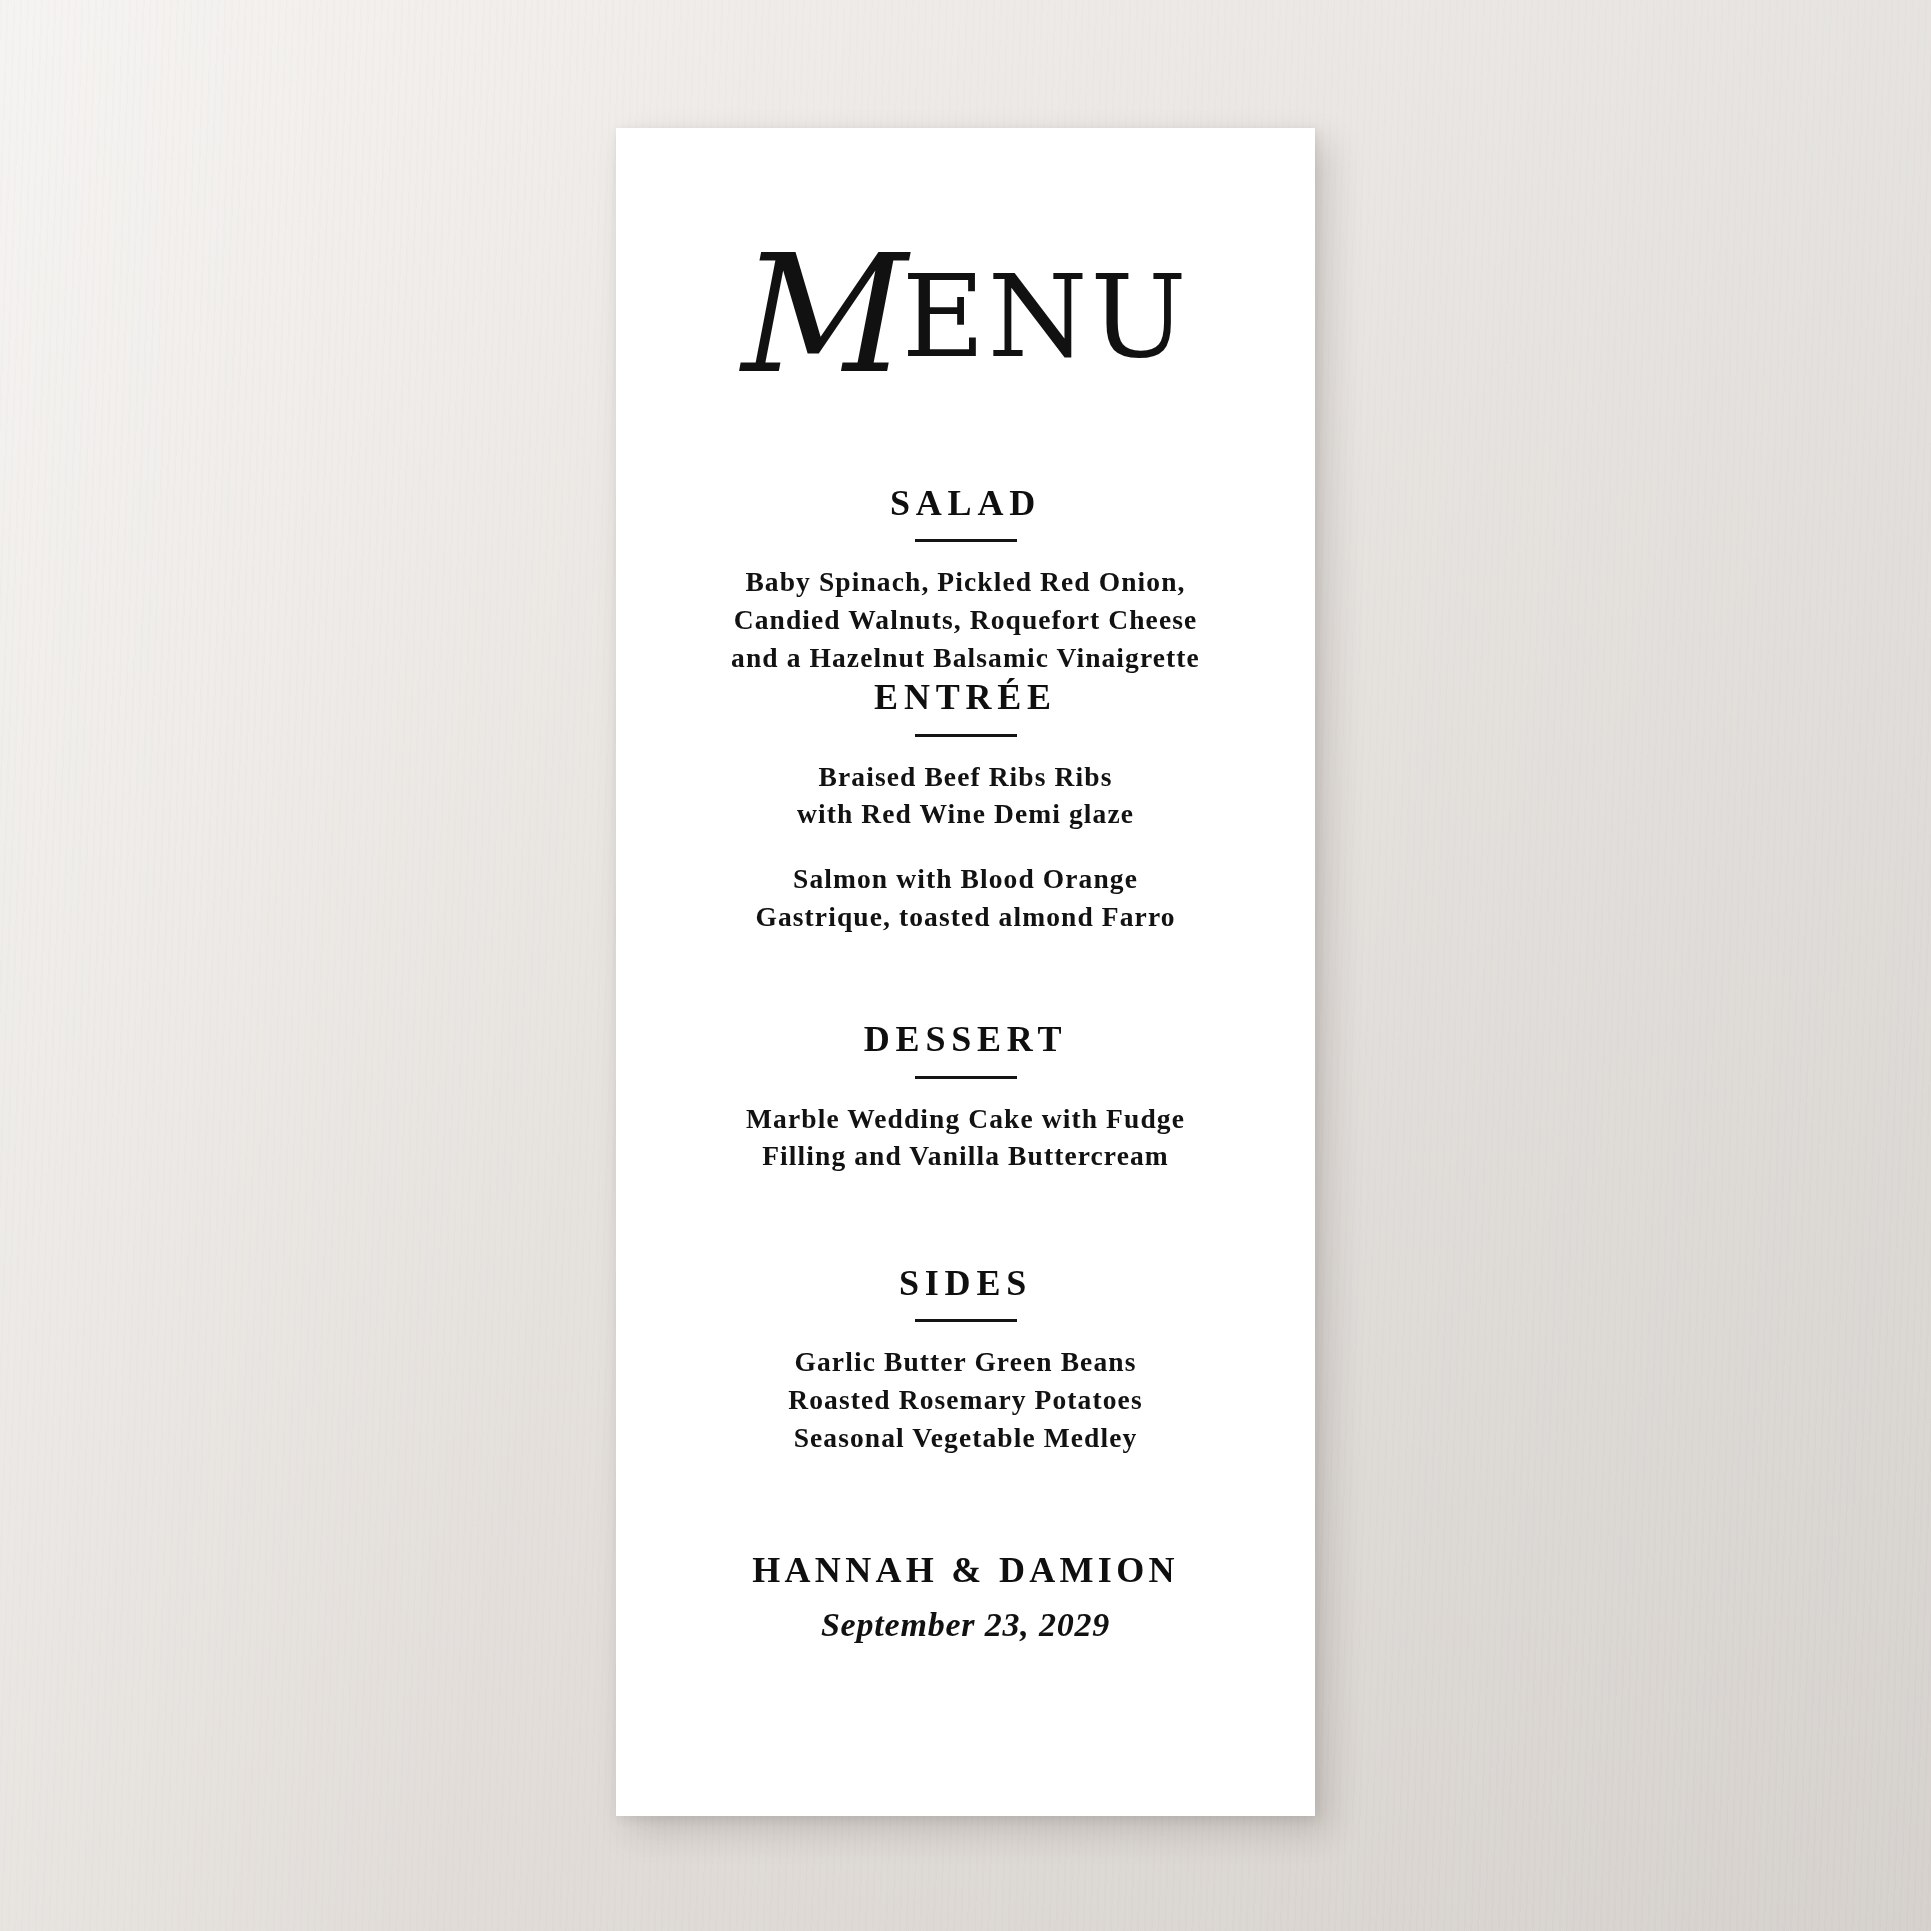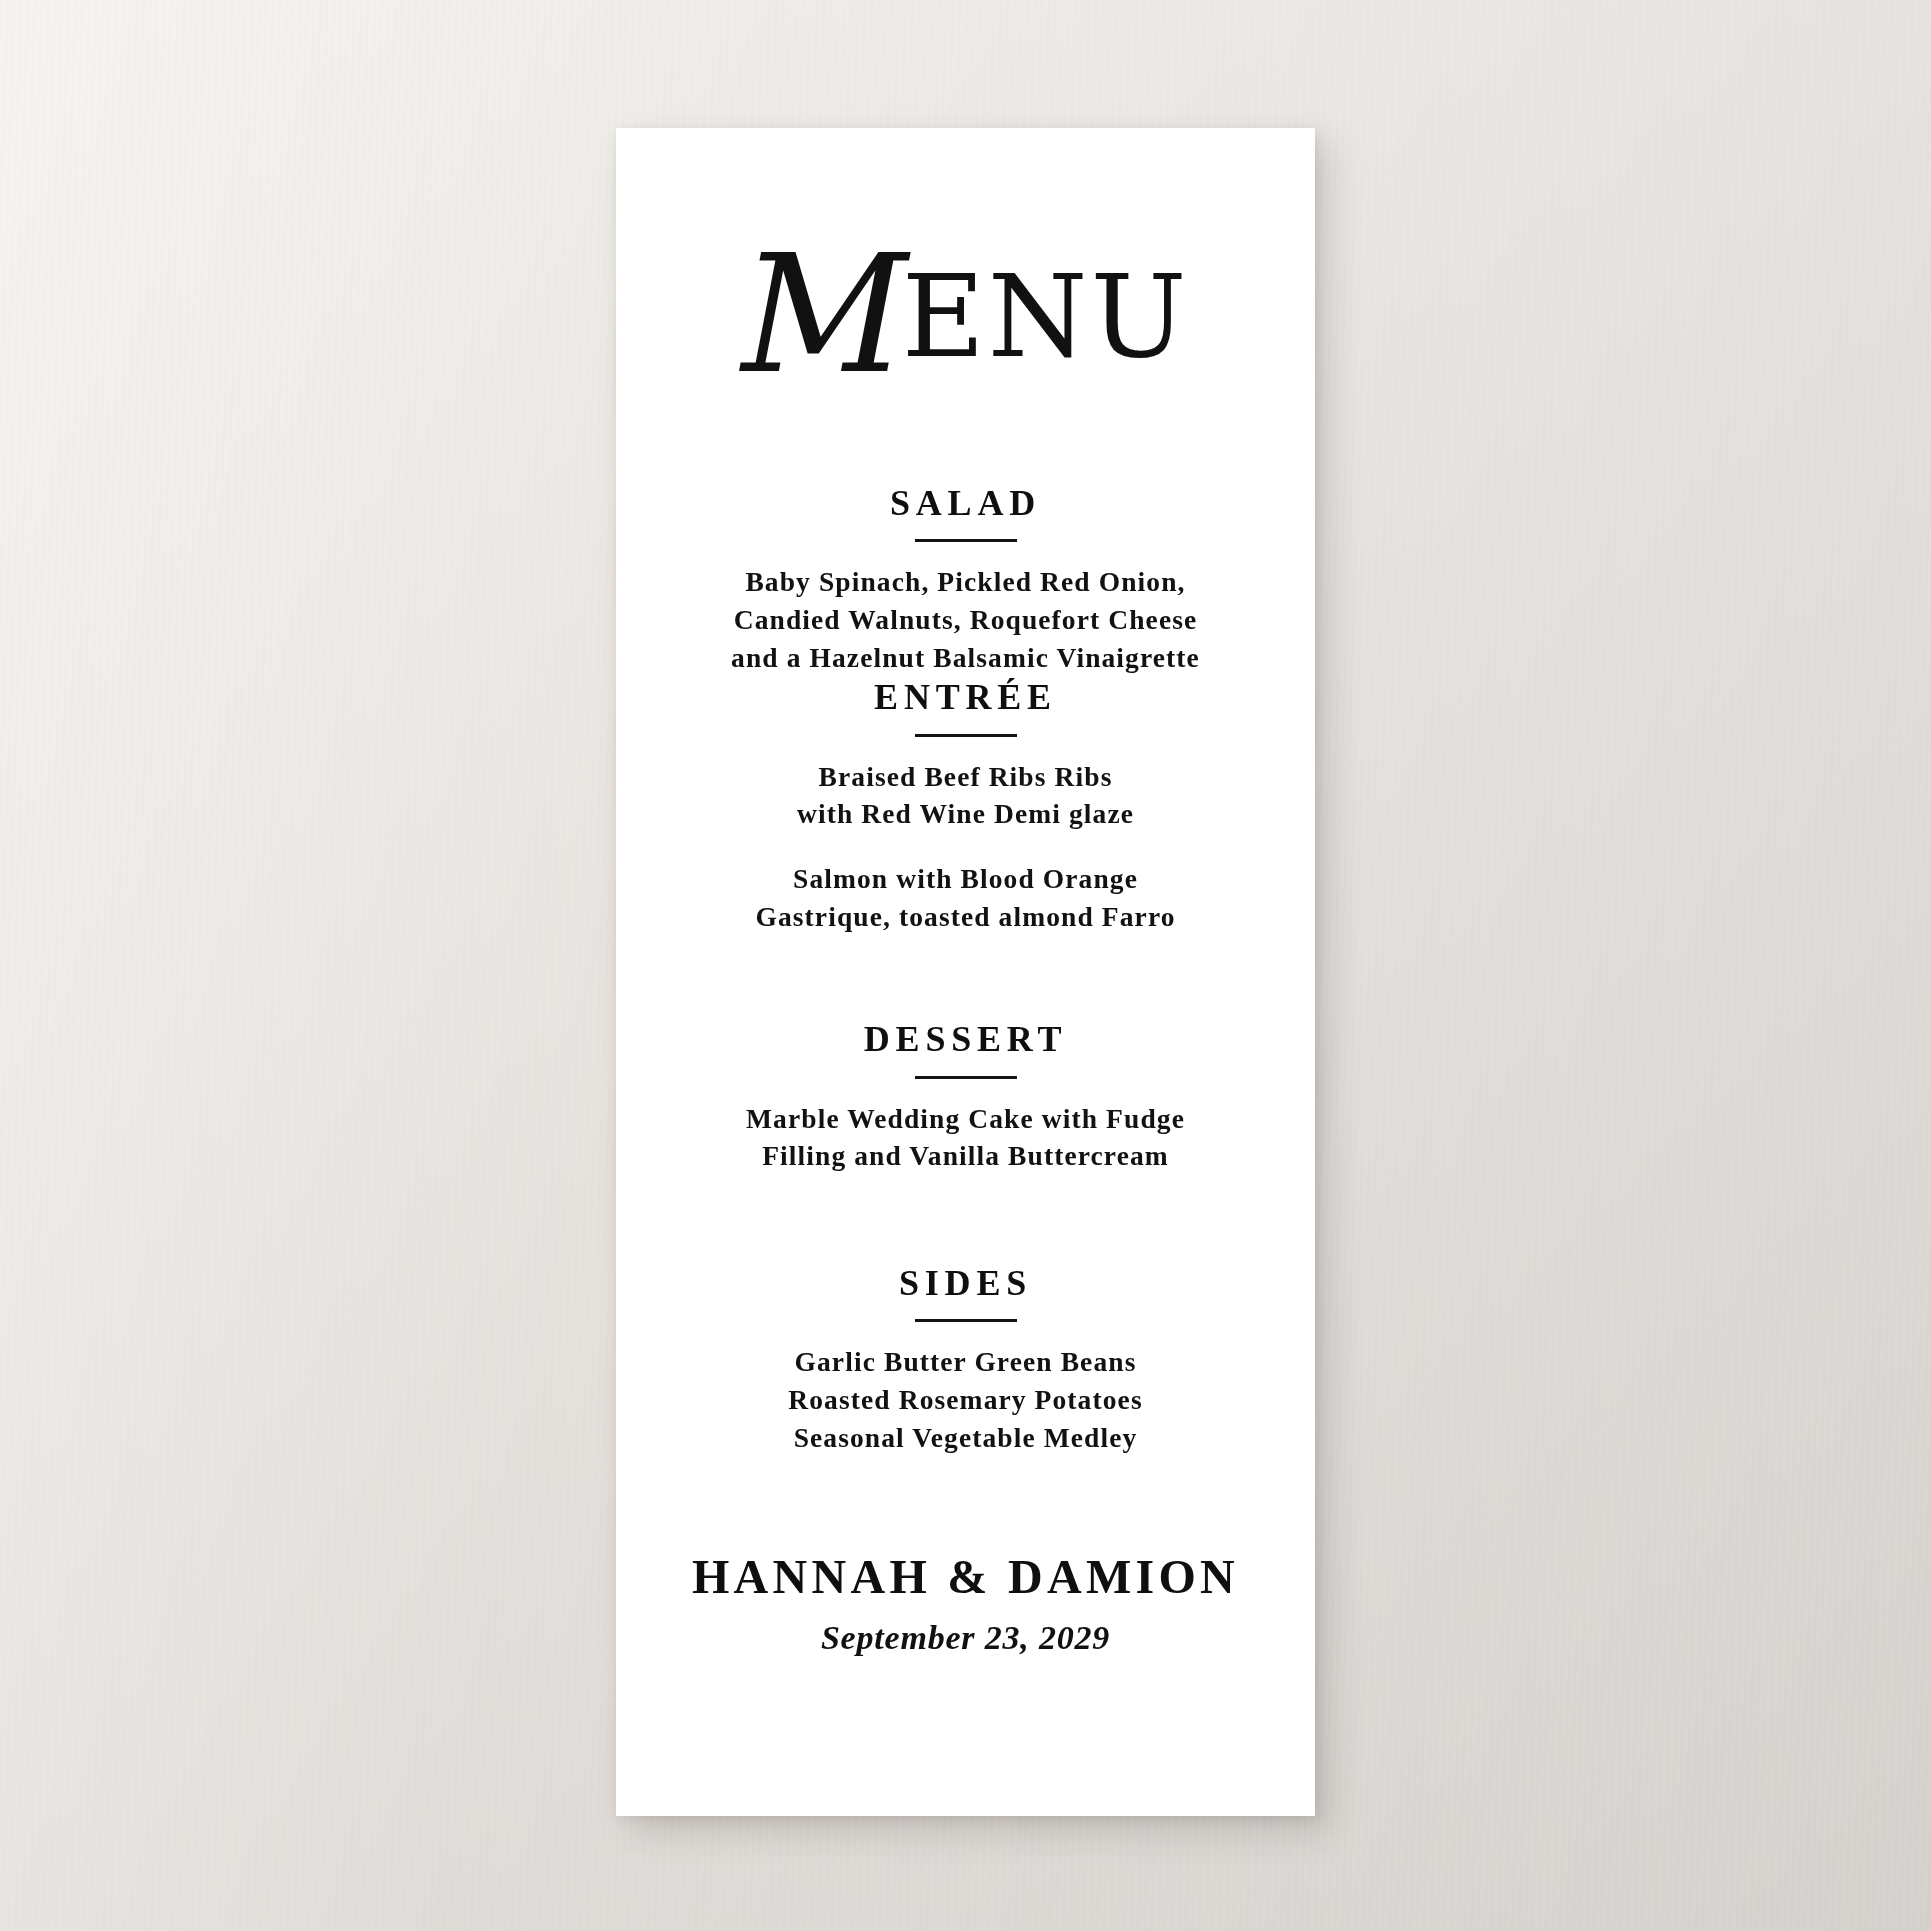--- a/index.html
+++ b/index.html
@@ -104,21 +104,21 @@
   .sec-sides { margin-top: 87px; }
   .sec-dessert { margin-top: 83px; }
 
   .footer {
     text-align: center;
     margin-top: 93px;
   }
   .couple {
     font-family: "Liberation Serif", serif;
     font-weight: 700;
-    font-size: 48px;
+    font-size: 36px;
     letter-spacing: 4.3px;
     color: #0f0f0f;
     text-transform: uppercase;
   }
   .date {
     font-family: "Liberation Serif", serif;
     font-style: italic;
     font-weight: 700;
     font-size: 34px;
     letter-spacing: 0.8px;

